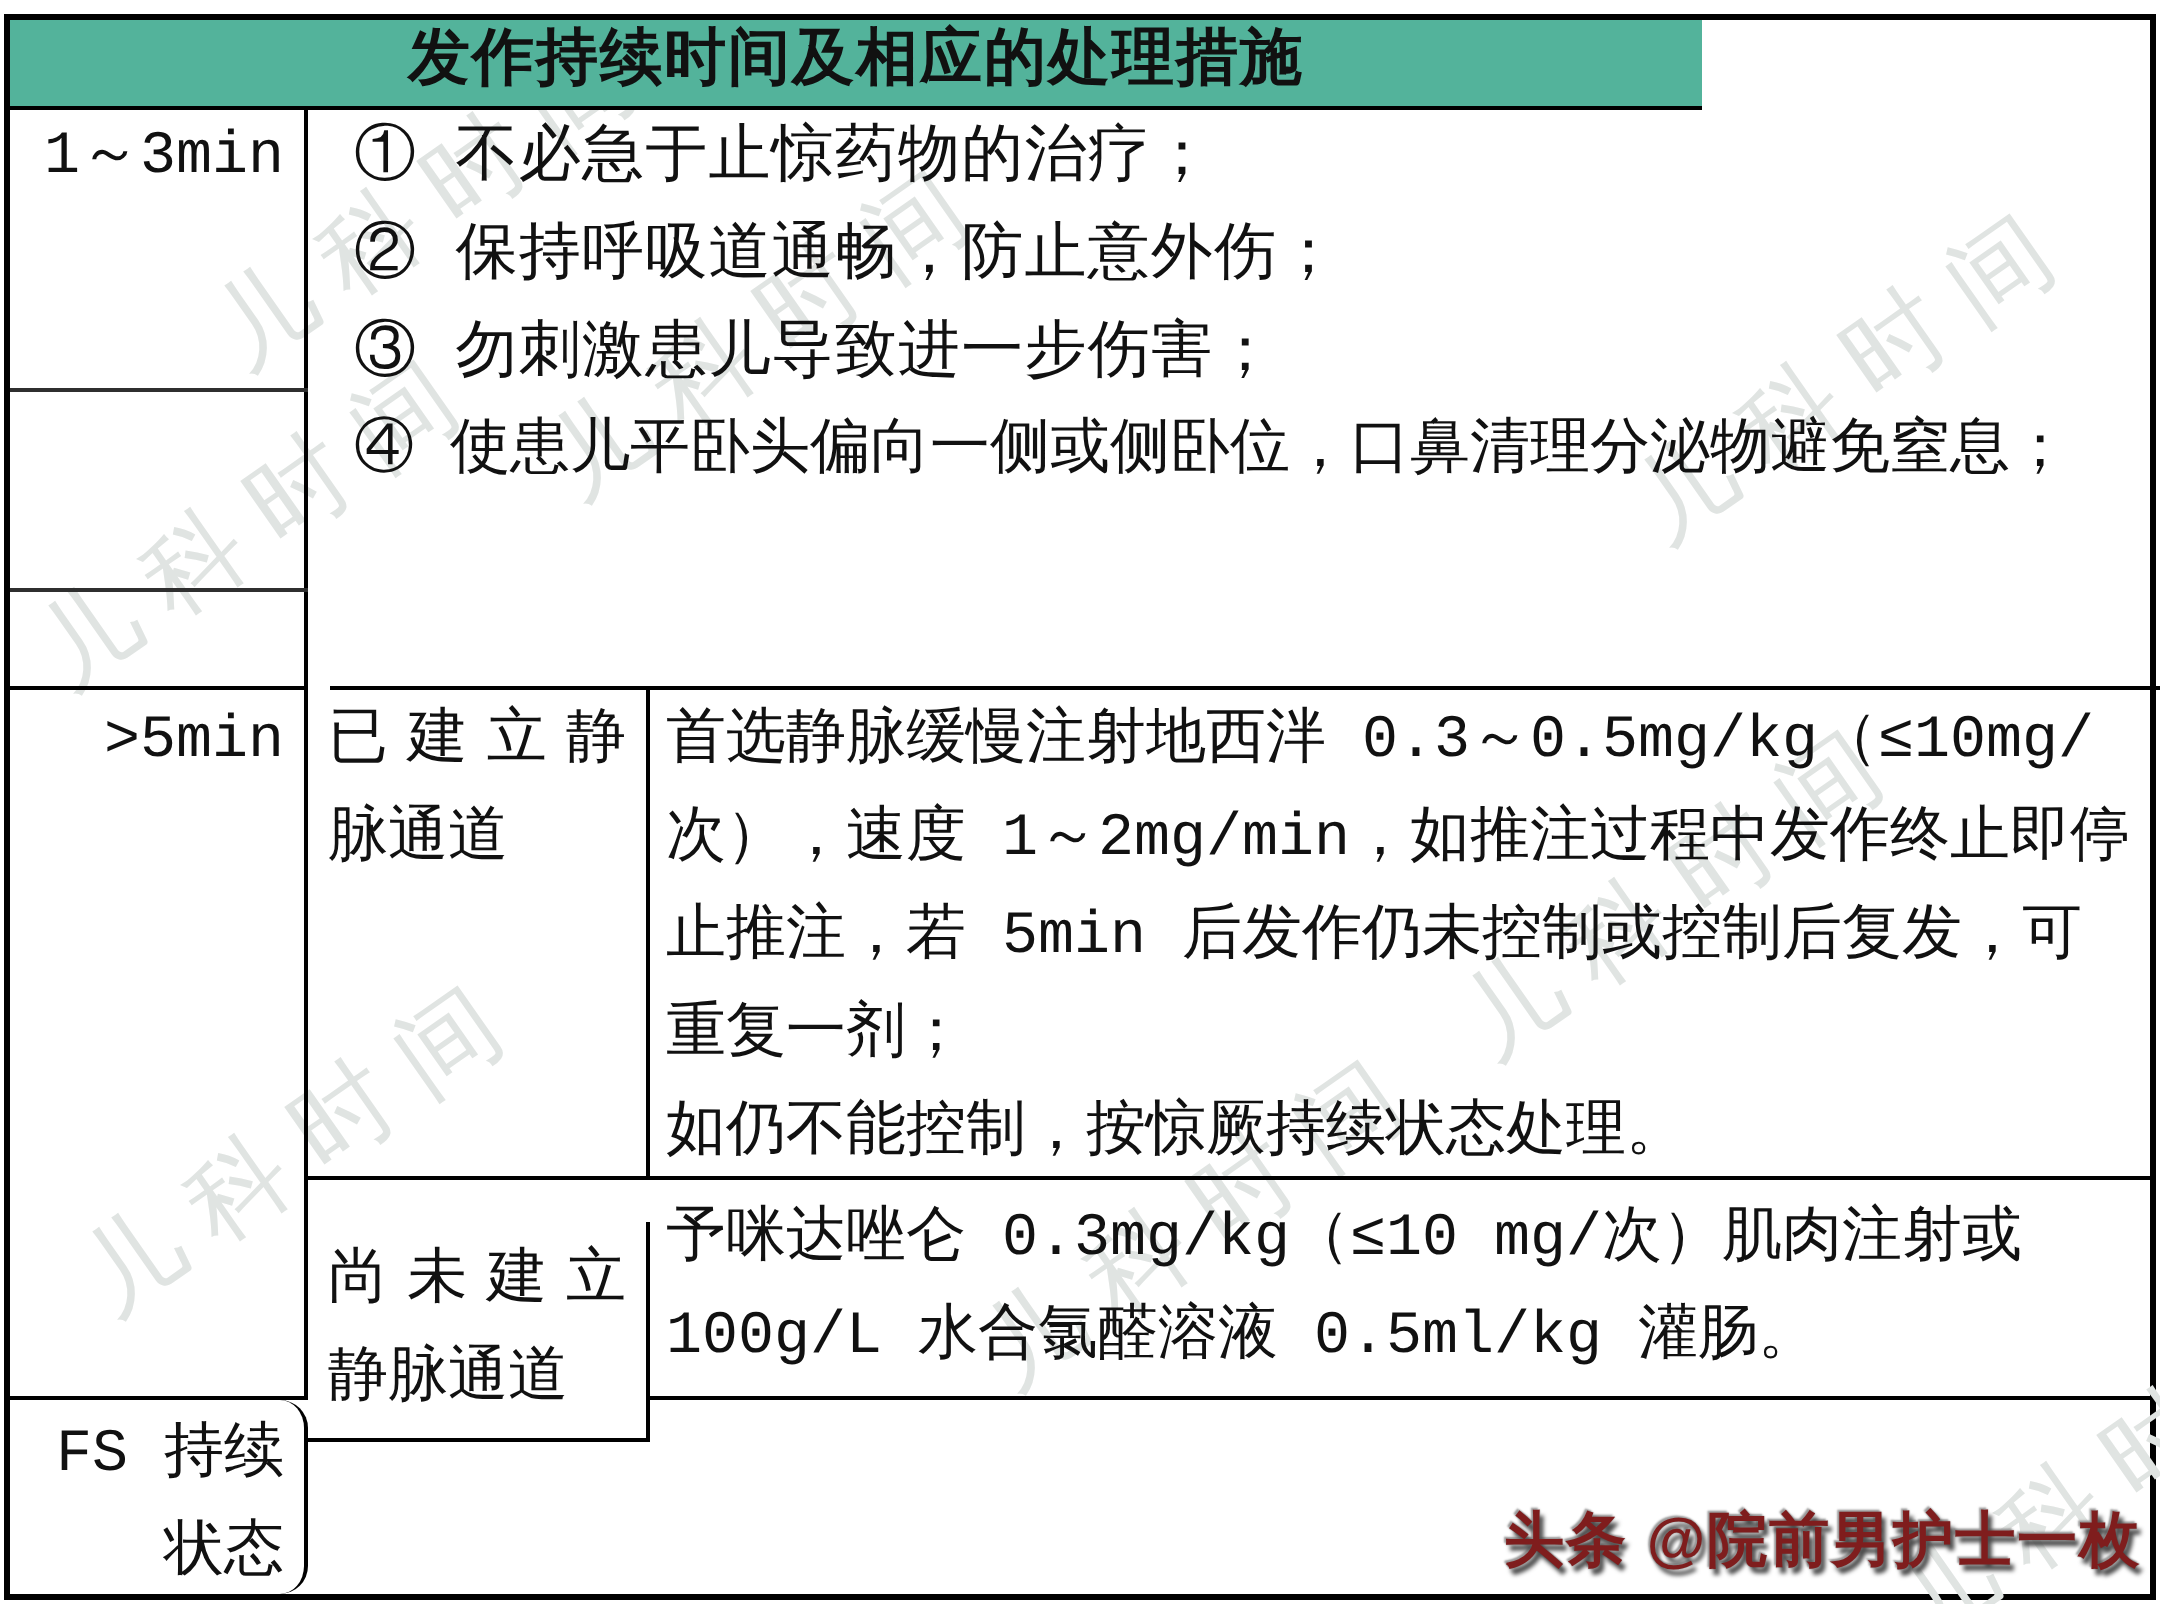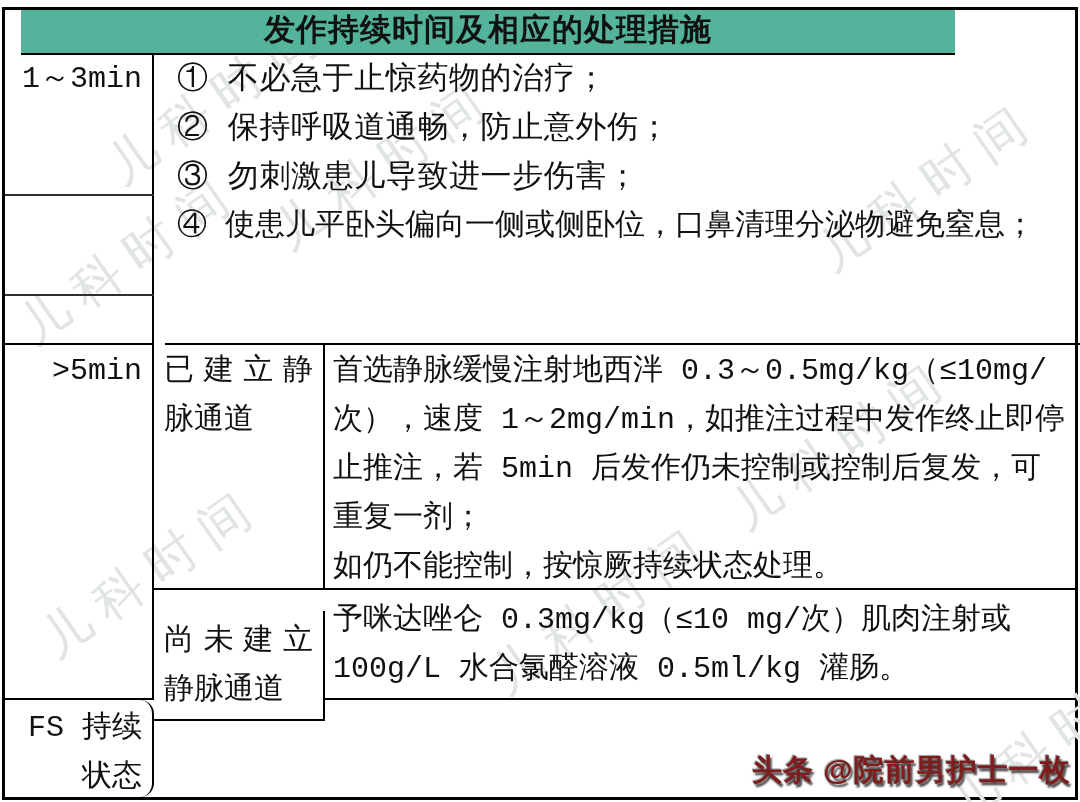--- a/index.html
+++ b/index.html
@@ -25,21 +25,21 @@
   .cell.hdr {
     background:#53b39b; z-index:3;
     display:flex; align-items:center; justify-content:center;
     font-weight:bold; font-size:31px; letter-spacing:1px;
     border-bottom:2px solid #000000;
   }
   .b-r { border-right:2px solid #000000;text-align:right; }
   .b-b { border-bottom:2px solid #000000; }
 
   
-  .hdr   { left:16px;   top:0;   width:934px; height:45px; }
+  .hdr   { left:0;   top:0;   width:846px; height:45px; }
   .r1c1  { left:0;   top:45px;  width:149px; height:290px; padding:0 10px; }
   .r1c23 { left:160px; top:45px; width:921px; height:290px; padding:0 4px 0 12px; }
   .r2c1  { left:0;   top:335px; width:149px; height:355px; padding:2px 10px; }
   .r2c2a { left:149px; top:335px; width:171px; height:245px; padding:2px 10px; text-align:justify; }
   .r2c3a { left:320px; top:335px; width:750px; height:245px; padding:2px 4px 2px 8px; }
   .r2c2b { left:149px; top:580px; width:171px; height:110px; padding:6px 10px; text-align:justify;margin-top:21px; }
   .r2c3b { left:320px; top:580px; width:750px; height:110px; padding:6px 4px 6px 8px; }
   .r3c1  { left:0;   top:690px; width:149px; height:97px;  padding:4px 10px;border-radius:14px; }
   .r3c23 { left:149px; top:690px; width:921px; height:97px; padding:4px 4px 4px 12px; }
 

